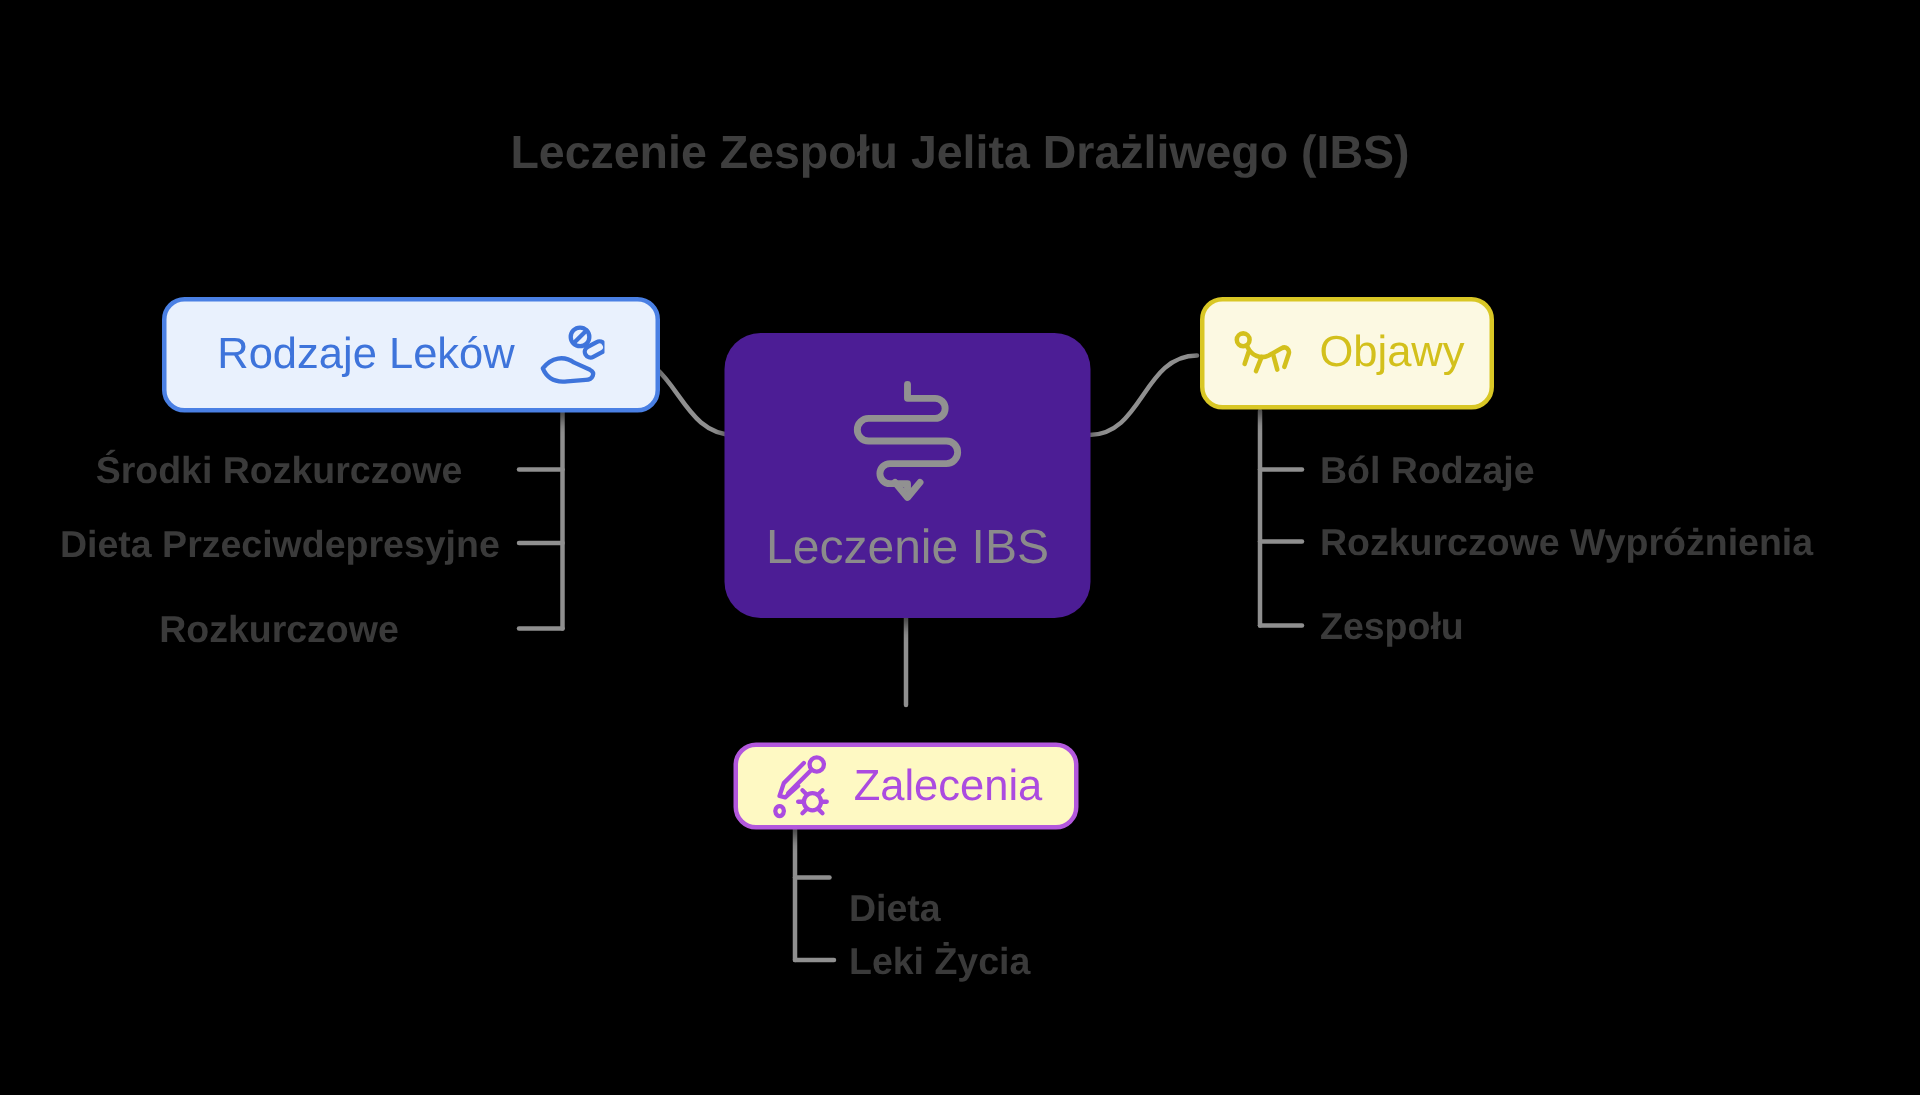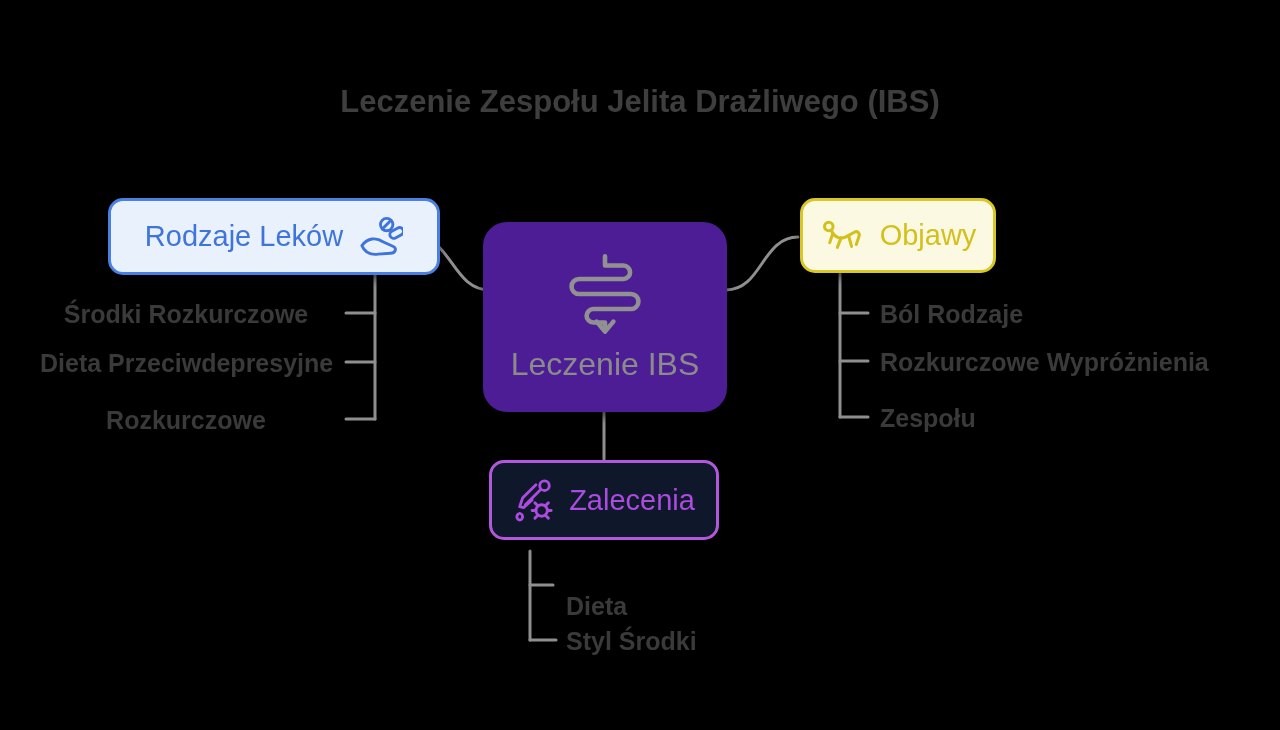--- a/index.html
+++ b/index.html
@@ -10,21 +10,21 @@
         gap:14px;border-radius:15px;border:3px solid;box-sizing:border-box;
         box-shadow:0 5px 9px rgba(0,0,0,0.55);}
   .node .label{white-space:nowrap;}
   #node-center{left:483px;top:222px;width:244px;height:190px;background:#4c1d95;border:none;
                border-radius:24px;flex-direction:column;gap:10px;}
   #node-center .label{color:#8b8b8b;font-size:32px;}
   #node-left{left:108px;top:198px;width:332px;height:77px;background:#e9f1fd;border-color:#4a80e4;}
   #node-left .label{color:#3e74db;font-size:29px;}
   #node-right{left:800px;top:198px;width:196px;height:75px;background:#fcf9e2;border-color:#d9c725;}
   #node-right .label{color:#d3c01c;font-size:29px;}
-  #node-bottom{left:489px;top:460px;width:230px;height:80px;background:#0f172a;border-color:#b358dd;}
+  #node-bottom{left:489px;top:495px;width:230px;height:58px;background:#fef9c3;border-color:#b358dd;}
   #node-bottom .label{color:#ab4be0;font-size:29px;}
   .child{position:absolute;z-index:2;font-weight:bold;font-size:25px;color:#3a3a3a;white-space:nowrap;}
   .child.r{text-align:center;}
   #title{position:absolute;z-index:2;left:0;top:84px;width:1280px;text-align:center;
          font-weight:bold;font-size:31px;color:#3e3e3e;}
   .icon{display:flex;align-items:center;justify-content:center;}
 </style>
 </head>
 <body>
 
@@ -106,15 +106,15 @@
 
   <div class="child r" style="left:40px;top:300px;width:292px;">Środki Rozkurczowe</div>
   <div class="child r" style="left:40px;top:349px;width:292px;">Dieta Przeciwdepresyjne</div>
   <div class="child r" style="left:40px;top:406px;width:292px;">Rozkurczowe</div>
 
   <div class="child" style="left:880px;top:300px;">Ból Rodzaje</div>
   <div class="child" style="left:880px;top:348px;">Rozkurczowe Wypróżnienia</div>
   <div class="child" style="left:880px;top:404px;">Zespołu</div>
 
   <div class="child" style="left:566px;top:572px;margin-top:20px;">Dieta</div>
-  <div class="child" style="left:566px;top:627px;">Styl Środki</div>
+  <div class="child" style="left:566px;top:627px;">Leki Życia</div>
 
 </div>
 
 </body></html>

